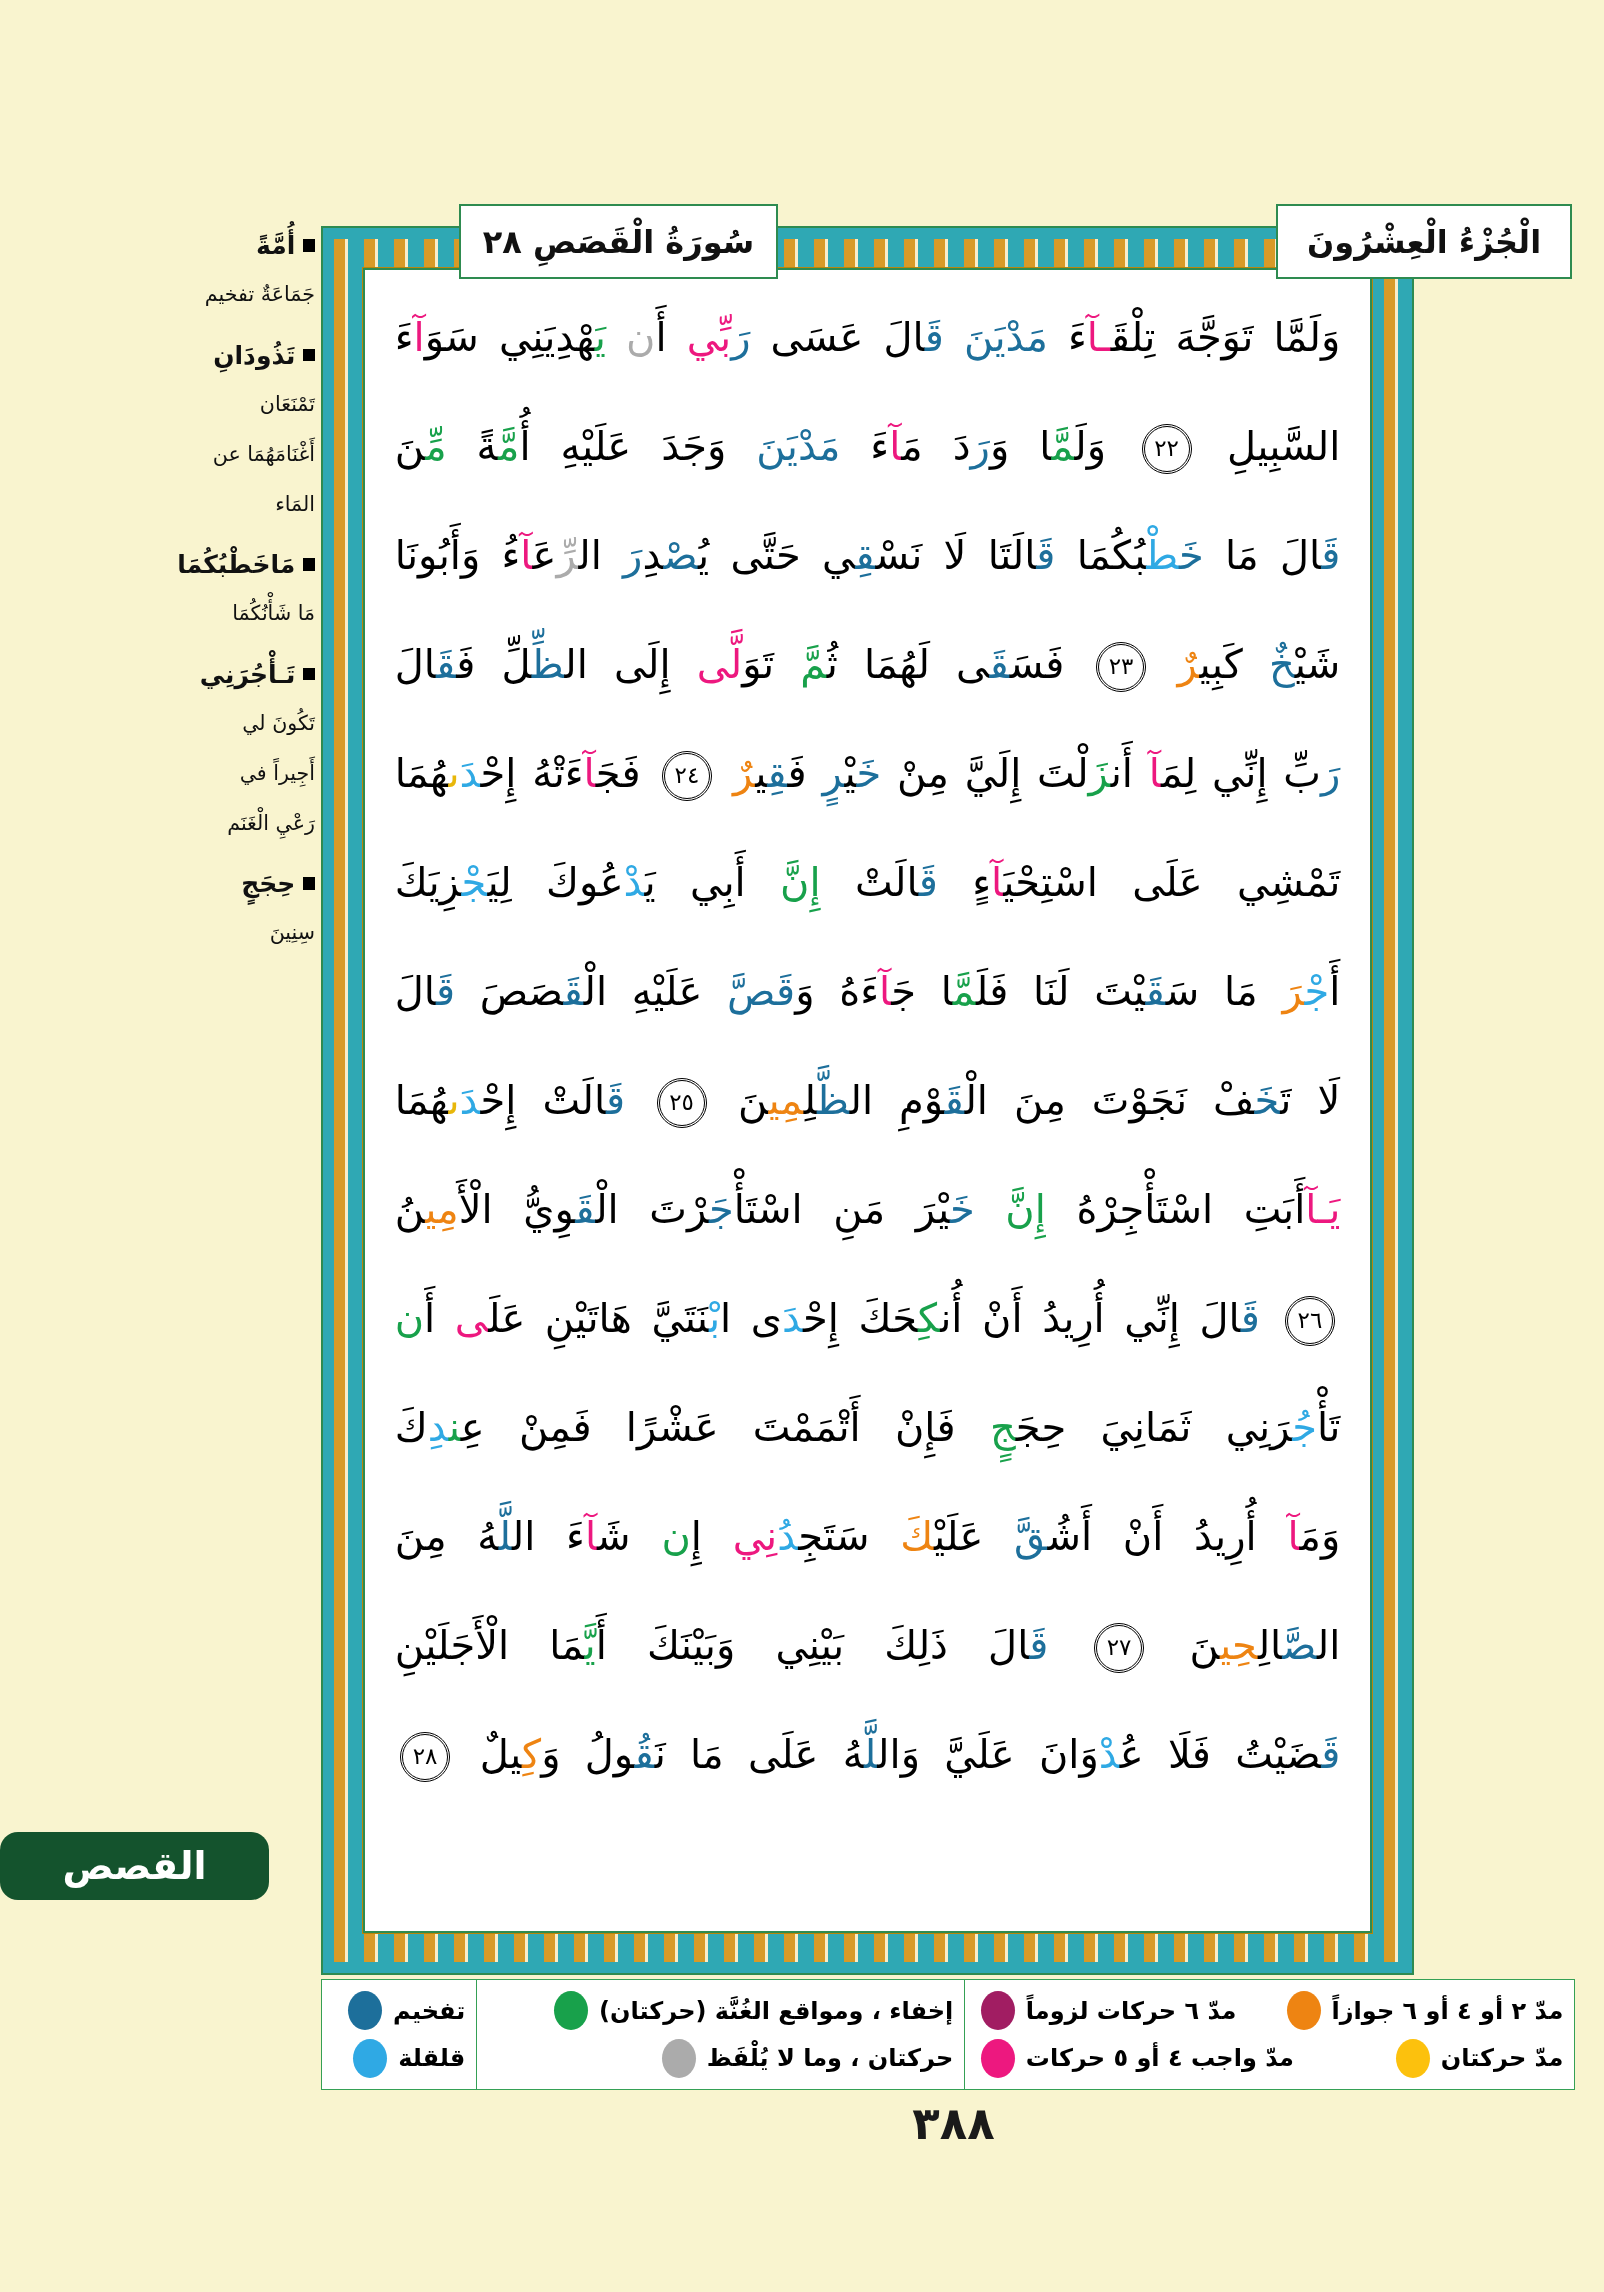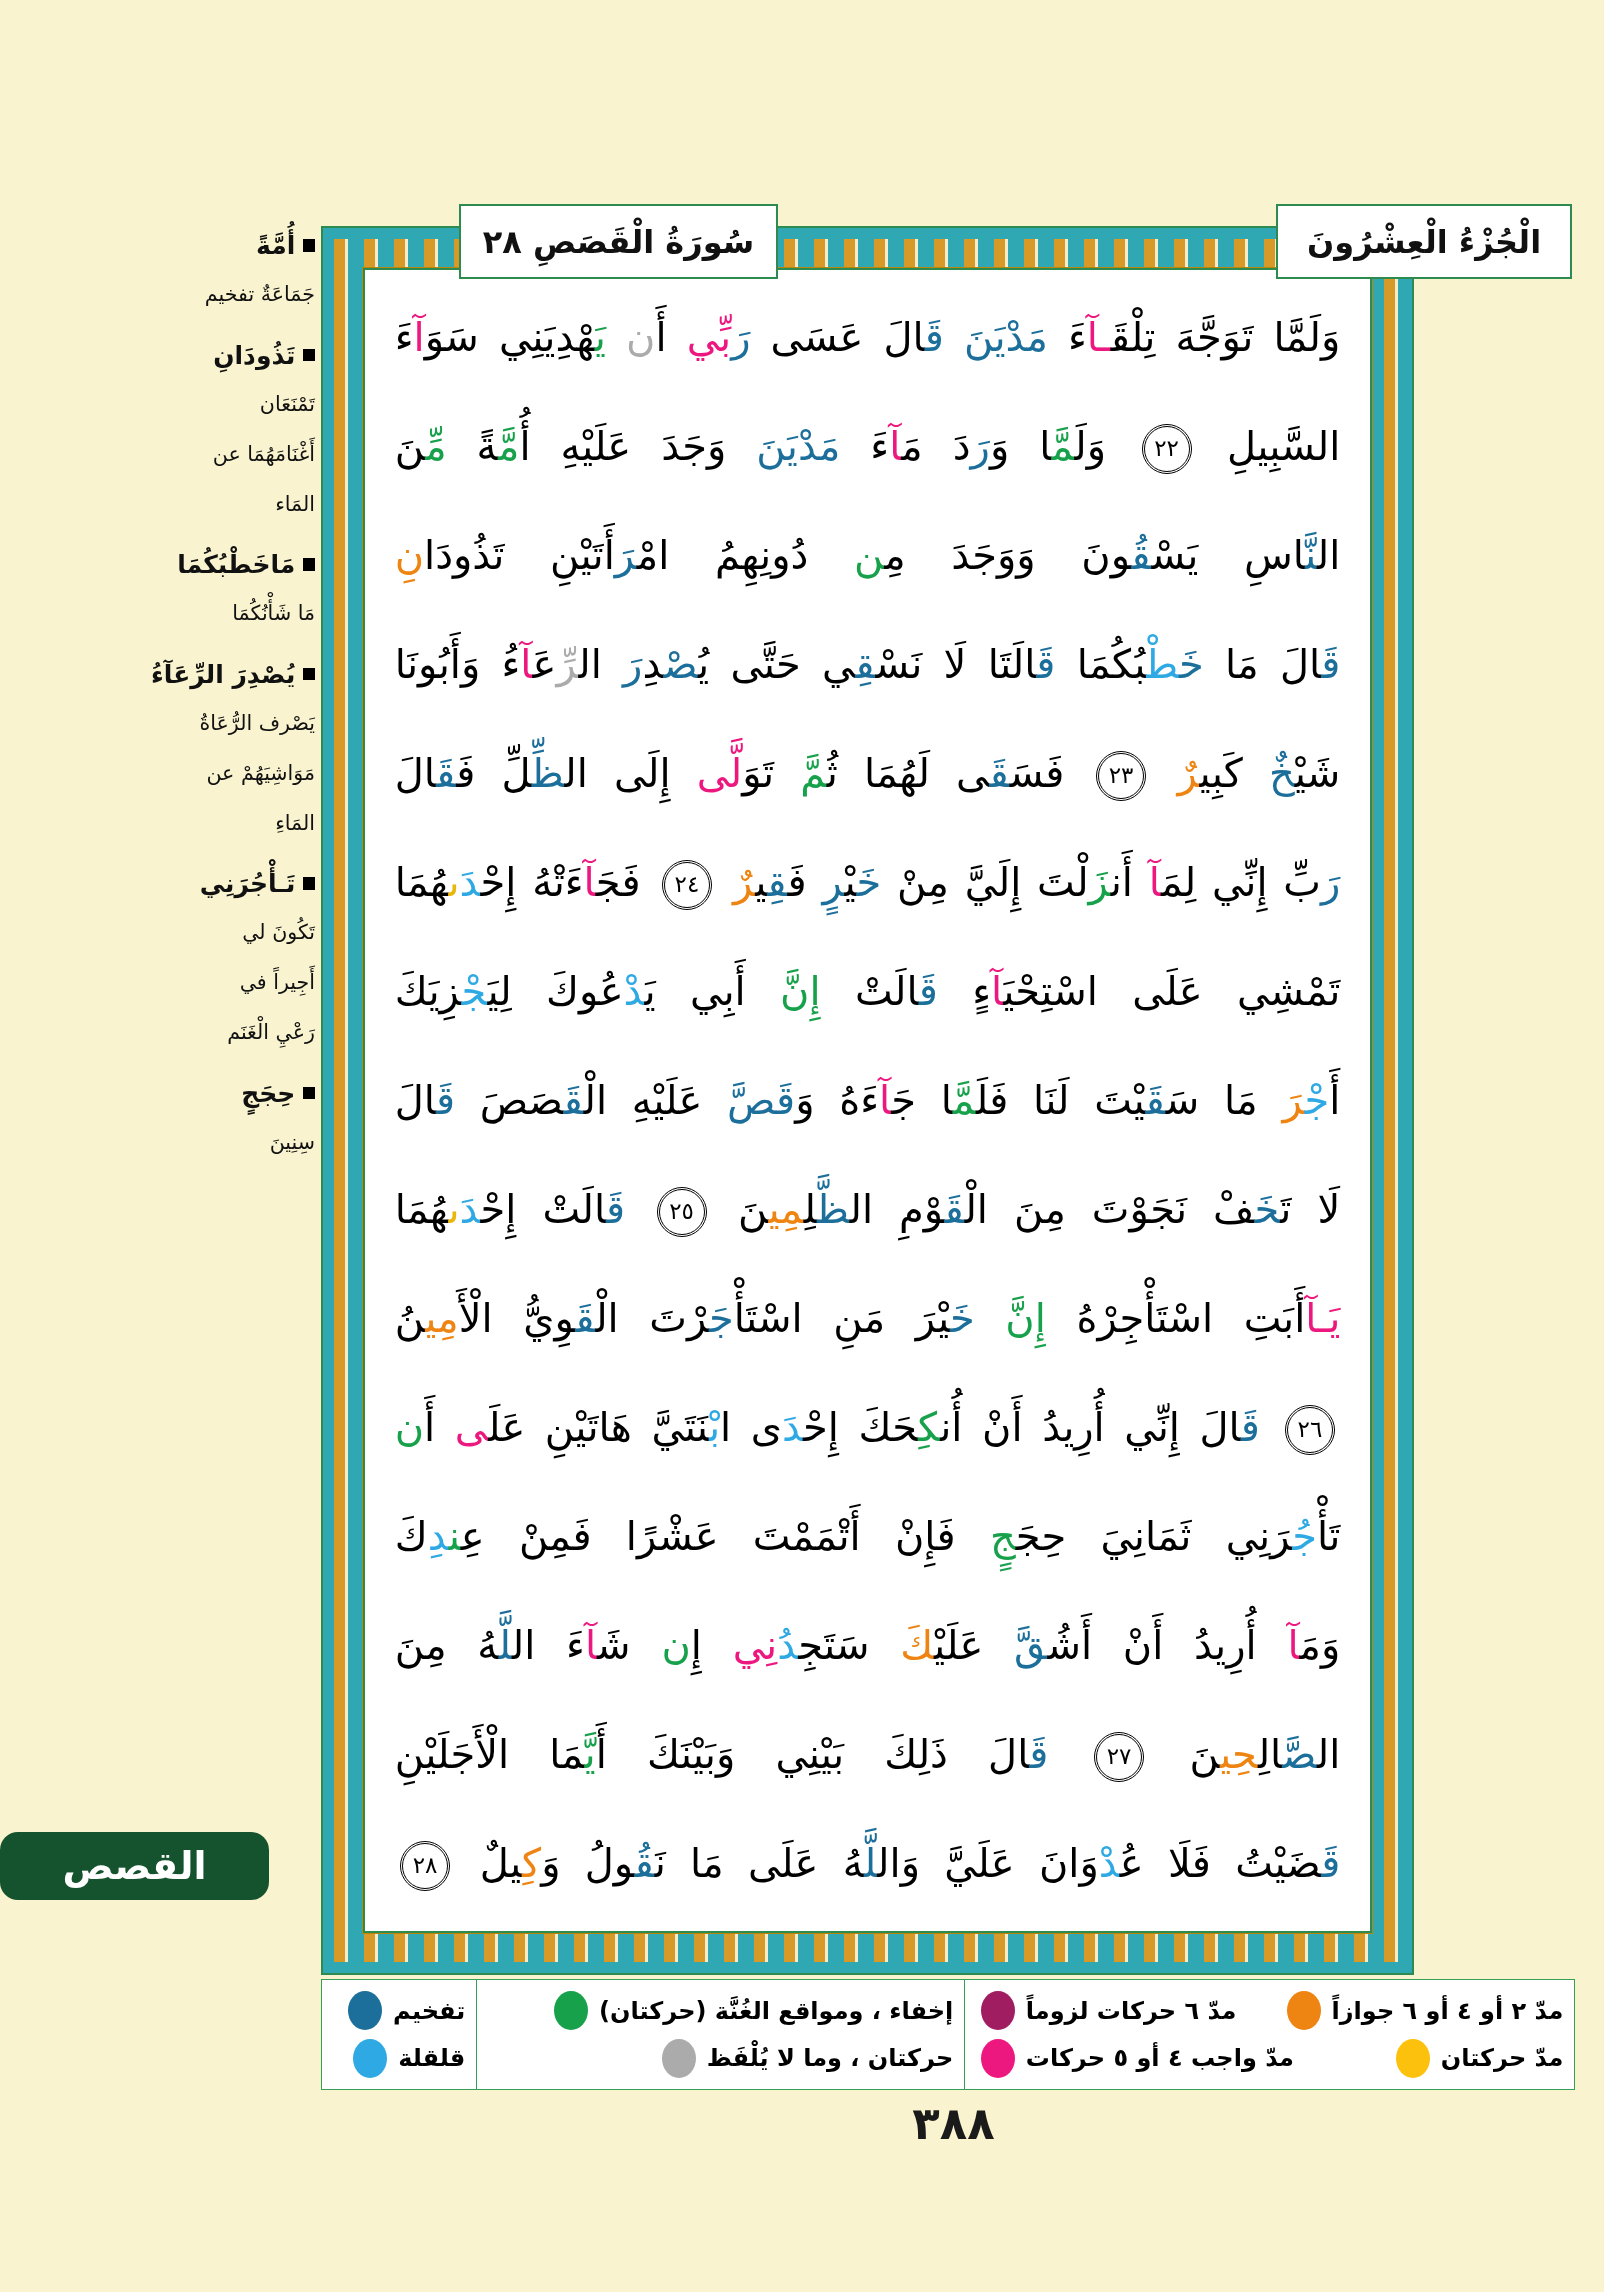--- a/index.html
+++ b/index.html
@@ -144,29 +144,20 @@
       <div class="mnote">
         <div class="mterm">
           <span class="mbullet"></span>
           <span>مَاخَطْبُكُمَا</span>
         </div>
         <div class="mdef">مَا شَأْنُكُمَا</div>
       </div>
       <div class="mnote">
         <div class="mterm">
           <span class="mbullet"></span>
-          <span>يُصْدِرَ الرِّعَآءُ</span>
-        </div>
-        <div class="mdef">يَصْرف الرُّعَاةُ</div>
-        <div class="mdef">مَوَاشِيَهُمْ عن</div>
-        <div class="mdef">المَاءِ</div>
-      </div>
-      <div class="mnote">
-        <div class="mterm">
-          <span class="mbullet"></span>
           <span>تَـأْجُرَنِي</span>
         </div>
         <div class="mdef">تَكُونَ لي</div>
         <div class="mdef">أَجِيراً في</div>
         <div class="mdef">رَعْيِ الْغَنَم</div>
       </div>
       <div class="mnote">
         <div class="mterm">
           <span class="mbullet"></span>
           <span>حِجَجٍ</span>
@@ -174,21 +165,20 @@
         <div class="mdef">سِنِينَ</div>
       </div>
     </div>
 
   <div class="frame">
     <div class="frame-orn">
       <div class="qarea">
         <div>
             <div class="qline"><span class="ck">وَلَمَّا تَوَجَّهَ تِلْقَ</span><span class="cp">ـآ</span><span class="ck">ءَ </span><span class="cb">مَدْيَنَ</span><span class="ck"> </span><span class="cb">قَ</span><span class="ck">الَ عَسَى </span><span class="cb">رَ</span><span class="cp">بِّي</span><span class="ck"> أَ</span><span class="cs">ن</span><span class="cg"> يَ</span><span class="ck">هْدِيَنِي سَوَ</span><span class="cp">آ</span><span class="ck">ءَ</span></div>
             <div class="qline"><span class="ck">السَّبِيلِ </span><span class="vmark">٢٢</span><span class="ck"> وَلَ</span><span class="cg">مَّ</span><span class="ck">ا وَ</span><span class="cb">رَ</span><span class="ck">دَ مَ</span><span class="cp">آ</span><span class="ck">ءَ </span><span class="cb">مَدْيَنَ</span><span class="ck"> وَجَدَ عَلَيْهِ أُ</span><span class="cg">مَّ</span><span class="ck">ةً </span><span class="cg">مِّ</span><span class="ck">نَ</span></div>
-            <div class="qline"><span class="ck">ال</span><span class="cb">نَّ</span><span class="ck">اسِ يَسْ</span><span class="cb">قُ</span><span class="ck">ونَ وَوَجَدَ مِ</span><span class="cg">ن</span><span class="ck"> دُونِهِمُ امْ</span><span class="cb">رَ</span><span class="ck">أَتَيْنِ تَذُودَا</span><span class="co">نِ</span></div>
             <div class="qline"><span class="cb">قَ</span><span class="ck">الَ مَا </span><span class="cb">خَ</span><span class="cq">طْ</span><span class="ck">بُكُمَا </span><span class="cb">قَ</span><span class="ck">الَتَا لَا نَسْ</span><span class="cb">قِ</span><span class="ck">ي حَتَّى يُ</span><span class="cb">صْ</span><span class="ck">دِ</span><span class="cb">رَ</span><span class="ck"> ال</span><span class="cs">رِّ</span><span class="ck">عَ</span><span class="cp">آ</span><span class="ck">ءُ وَأَبُونَا</span></div>
             <div class="qline"><span class="ck">شَيْ</span><span class="cb">خٌ</span><span class="ck"> كَبِي</span><span class="co">رٌ</span><span class="ck"> </span><span class="vmark">٢٣</span><span class="ck"> فَسَ</span><span class="cb">قَ</span><span class="ck">ى لَهُمَا ثُ</span><span class="cg">مَّ</span><span class="ck"> تَوَ</span><span class="cp">لَّى</span><span class="ck"> إِلَى ال</span><span class="cb">ظِّ</span><span class="ck">لِّ فَ</span><span class="cb">قَ</span><span class="ck">الَ</span></div>
             <div class="qline"><span class="cb">رَ</span><span class="ck">بِّ إِنِّي لِمَ</span><span class="cp">آ</span><span class="ck"> أَن</span><span class="cg">زَ</span><span class="ck">لْتَ إِلَيَّ مِنْ </span><span class="cb">خَ</span><span class="ck">يْ</span><span class="cb">رٍ</span><span class="ck"> فَ</span><span class="cb">قِ</span><span class="ck">ي</span><span class="co">رٌ</span><span class="ck"> </span><span class="vmark">٢٤</span><span class="ck"> فَجَ</span><span class="cp">آ</span><span class="ck">ءَتْهُ إِحْ</span><span class="cq">دَ</span><span class="ce">ى</span><span class="ck">هُمَا</span></div>
             <div class="qline"><span class="ck">تَمْشِي عَلَى اسْتِحْيَ</span><span class="cp">آ</span><span class="ck">ءٍ </span><span class="cb">قَ</span><span class="ck">الَتْ </span><span class="cg">إِنَّ</span><span class="ck"> أَبِي يَ</span><span class="cq">دْ</span><span class="ck">عُوكَ لِيَ</span><span class="cq">جْ</span><span class="ck">زِيَكَ</span></div>
             <div class="qline"><span class="ck">أَ</span><span class="cq">جْ</span><span class="co">رَ</span><span class="ck"> مَا سَ</span><span class="cb">قَ</span><span class="ck">يْتَ لَنَا فَلَ</span><span class="cg">مَّ</span><span class="ck">ا جَ</span><span class="cp">آ</span><span class="ck">ءَهُ وَ</span><span class="cb">قَصَّ</span><span class="ck"> عَلَيْهِ الْ</span><span class="cb">قَ</span><span class="ck">صَصَ </span><span class="cb">قَ</span><span class="ck">الَ</span></div>
             <div class="qline"><span class="ck">لَا تَ</span><span class="cb">خَ</span><span class="ck">فْ نَجَوْتَ مِنَ الْ</span><span class="cb">قَ</span><span class="ck">وْمِ ال</span><span class="cb">ظَّ</span><span class="ck">لِ</span><span class="co">مِي</span><span class="ck">نَ </span><span class="vmark">٢٥</span><span class="ck"> </span><span class="cb">قَ</span><span class="ck">الَتْ إِحْ</span><span class="cq">دَ</span><span class="ce">ى</span><span class="ck">هُمَا</span></div>
             <div class="qline"><span class="cp">يَـآ</span><span class="ck">أَبَتِ اسْتَأْجِرْهُ </span><span class="cg">إِنَّ</span><span class="ck"> </span><span class="cb">خَ</span><span class="ck">يْرَ مَنِ اسْتَأْ</span><span class="cb">جَ</span><span class="ck">رْتَ الْ</span><span class="cb">قَ</span><span class="ck">وِيُّ الْأَ</span><span class="co">مِي</span><span class="ck">نُ</span></div>
             <div class="qline"><span class="vmark">٢٦</span><span class="ck"> </span><span class="cb">قَ</span><span class="ck">الَ إِنِّي أُرِيدُ أَنْ أُن</span><span class="cg">كِ</span><span class="ck">حَكَ إِحْ</span><span class="cq">دَ</span><span class="ck">ى ا</span><span class="cq">بْ</span><span class="ck">نَتَيَّ هَاتَيْنِ عَلَ</span><span class="cp">ى</span><span class="ck"> أَ</span><span class="cg">ن</span></div>
             <div class="qline"><span class="ck">تَأْ</span><span class="cq">جُ</span><span class="ck">رَنِي ثَمَانِيَ حِجَ</span><span class="cg">جٍ</span><span class="ck"> فَإِنْ أَتْمَمْتَ عَشْرًا فَمِنْ عِ</span><span class="cg">ن</span><span class="cq">دِ</span><span class="ck">كَ</span></div>
             <div class="qline"><span class="ck">وَمَ</span><span class="cp">آ</span><span class="ck"> أُرِيدُ أَنْ أَشُ</span><span class="cb">قَّ</span><span class="ck"> عَلَيْ</span><span class="co">كَ</span><span class="ck"> سَتَجِ</span><span class="cq">دُ</span><span class="cp">نِي</span><span class="ck"> إِ</span><span class="cg">ن</span><span class="ck"> شَ</span><span class="cp">آ</span><span class="ck">ءَ ال</span><span class="cb">لَّ</span><span class="ck">هُ مِنَ</span></div>

